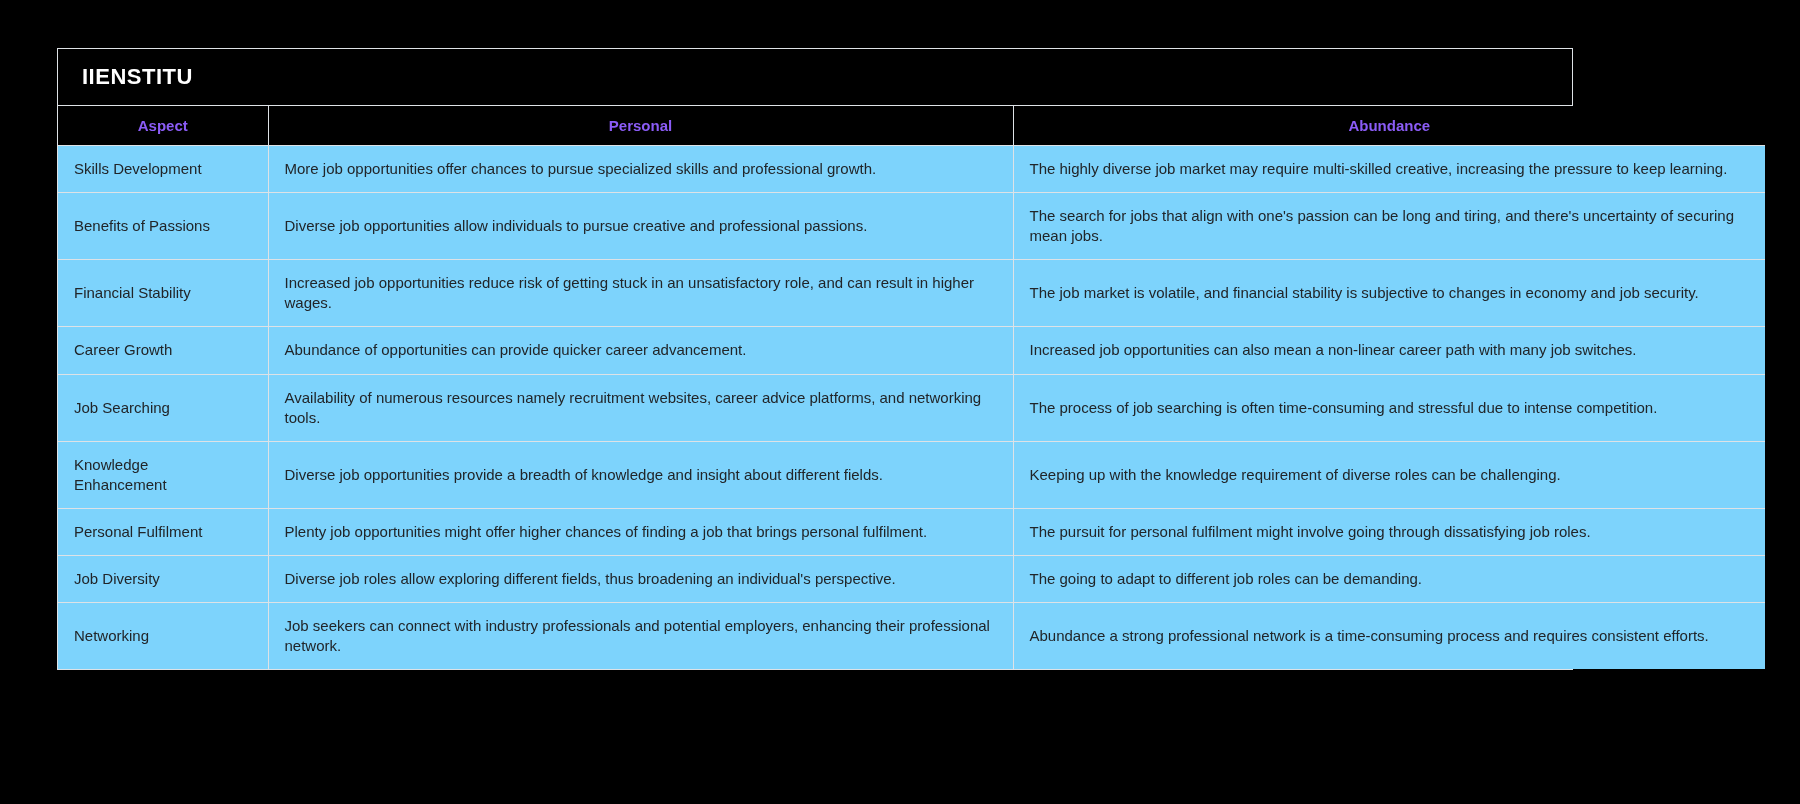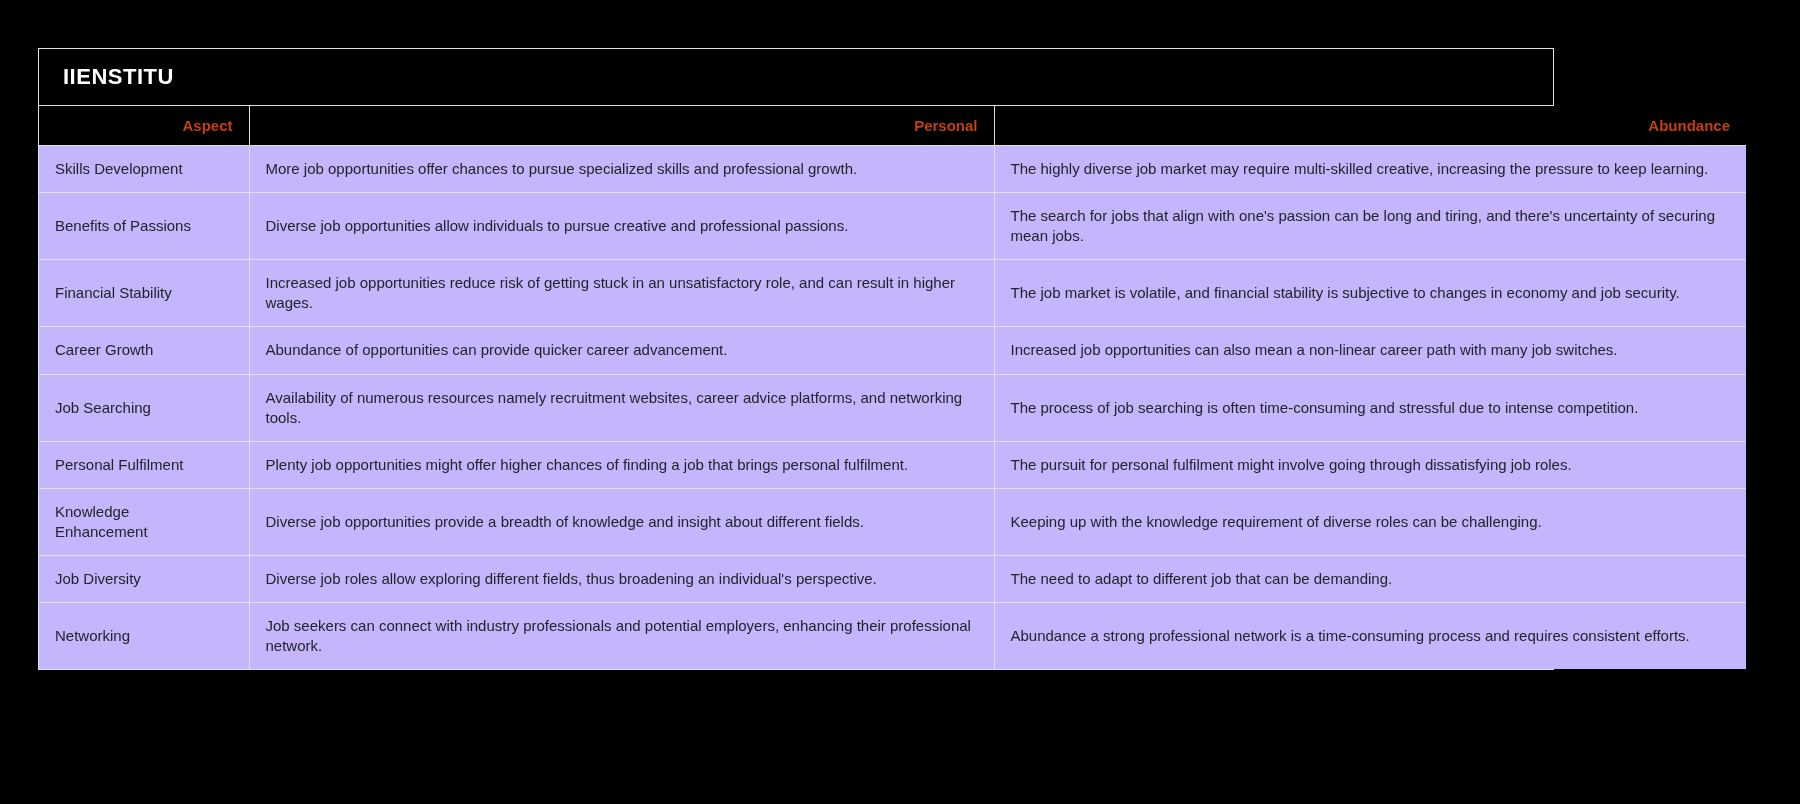--- a/index.html
+++ b/index.html
@@ -5,21 +5,21 @@
   html, body {
     margin: 0;
     padding: 0;
     background: #000000;
     width: 1800px;
     height: 804px;
     font-family: "Liberation Sans", sans-serif;
   }
   .card {
     position: absolute;
-    left: 38px;
+    left: 57px;
     top: 48px;
     width: 1516px;
     border: 1px solid #dee2e6;
     box-sizing: border-box;
     background: #000000;
   }
   .title-bar {
     height: 56px;
     display: flex;
     align-items: center;
@@ -37,30 +37,30 @@
     border-collapse: collapse;
     table-layout: fixed;
     width: 100%;
     background: #ffffff;
   }
   col.col-aspect     { width: 210px; }
   col.col-benefits   { width: 745px; }
   col.col-challenges { width: 752px; }
   table.data-table th {
     background: #000000;
-    color: #c2410c;
+    color: #8b5cf6;
     font-size: 15px;
     font-weight: bold;
-    text-align: right;
+    text-align: center;
     padding: 11px 16px;
     border: 1px solid #dee2e6;
     border-top: none;
   }
   table.data-table td {
-    background: #c4b5fd;
+    background: #7dd3fc;
     color: #212529;
     font-size: 15px;
     line-height: 1.34;
     text-align: left;
     vertical-align: middle;
     padding: 13px 16px;
     border: 1px solid #dee2e6;
     word-wrap: break-word;
   }
   table.data-table td.cell-aspect {
@@ -114,33 +114,33 @@
         <td class="cell-aspect">Career Growth</td>
         <td>Abundance of opportunities can provide quicker career advancement.</td>
         <td>Increased job opportunities can also mean a non-linear career path with many job switches.</td>
       </tr>
       <tr>
         <td class="cell-aspect">Job Searching</td>
         <td>Availability of numerous resources namely recruitment websites, career advice platforms, and networking tools.</td>
         <td>The process of job searching is often time-consuming and stressful due to intense competition.</td>
       </tr>
       <tr>
+        <td class="cell-aspect">Knowledge Enhancement</td>
+        <td>Diverse job opportunities provide a breadth of knowledge and insight about different fields.</td>
+        <td>Keeping up with the knowledge requirement of diverse roles can be challenging.</td>
+      </tr>
+      <tr>
         <td class="cell-aspect">Personal Fulfilment</td>
         <td>Plenty job opportunities might offer higher chances of finding a job that brings personal fulfilment.</td>
         <td>The pursuit for personal fulfilment might involve going through dissatisfying job roles.</td>
       </tr>
       <tr>
-        <td class="cell-aspect">Knowledge Enhancement</td>
-        <td>Diverse job opportunities provide a breadth of knowledge and insight about different fields.</td>
-        <td>Keeping up with the knowledge requirement of diverse roles can be challenging.</td>
-      </tr>
-      <tr>
         <td class="cell-aspect">Job Diversity</td>
         <td>Diverse job roles allow exploring different fields, thus broadening an individual's perspective.</td>
-        <td>The need to adapt to different job that can be demanding.</td>
+        <td>The going to adapt to different job roles can be demanding.</td>
       </tr>
       <tr>
         <td class="cell-aspect">Networking</td>
         <td>Job seekers can connect with industry professionals and potential employers, enhancing their professional network.</td>
         <td>Abundance a strong professional network is a time-consuming process and requires consistent efforts.</td>
       </tr>
     </tbody>
   </table>
 </div>
 

